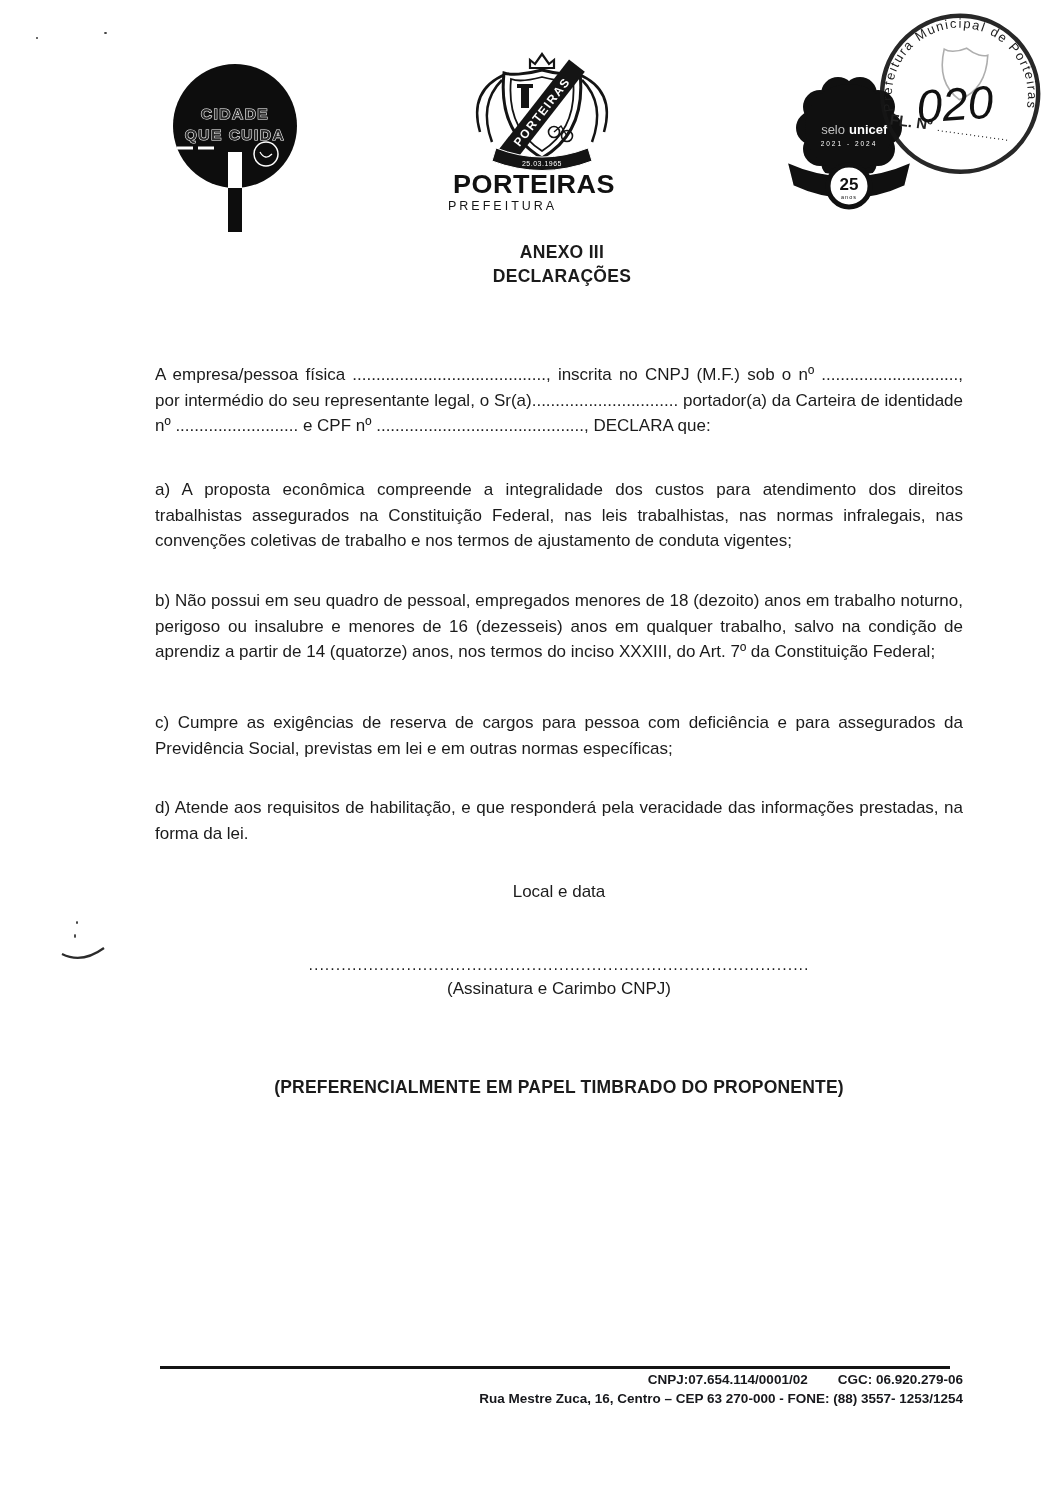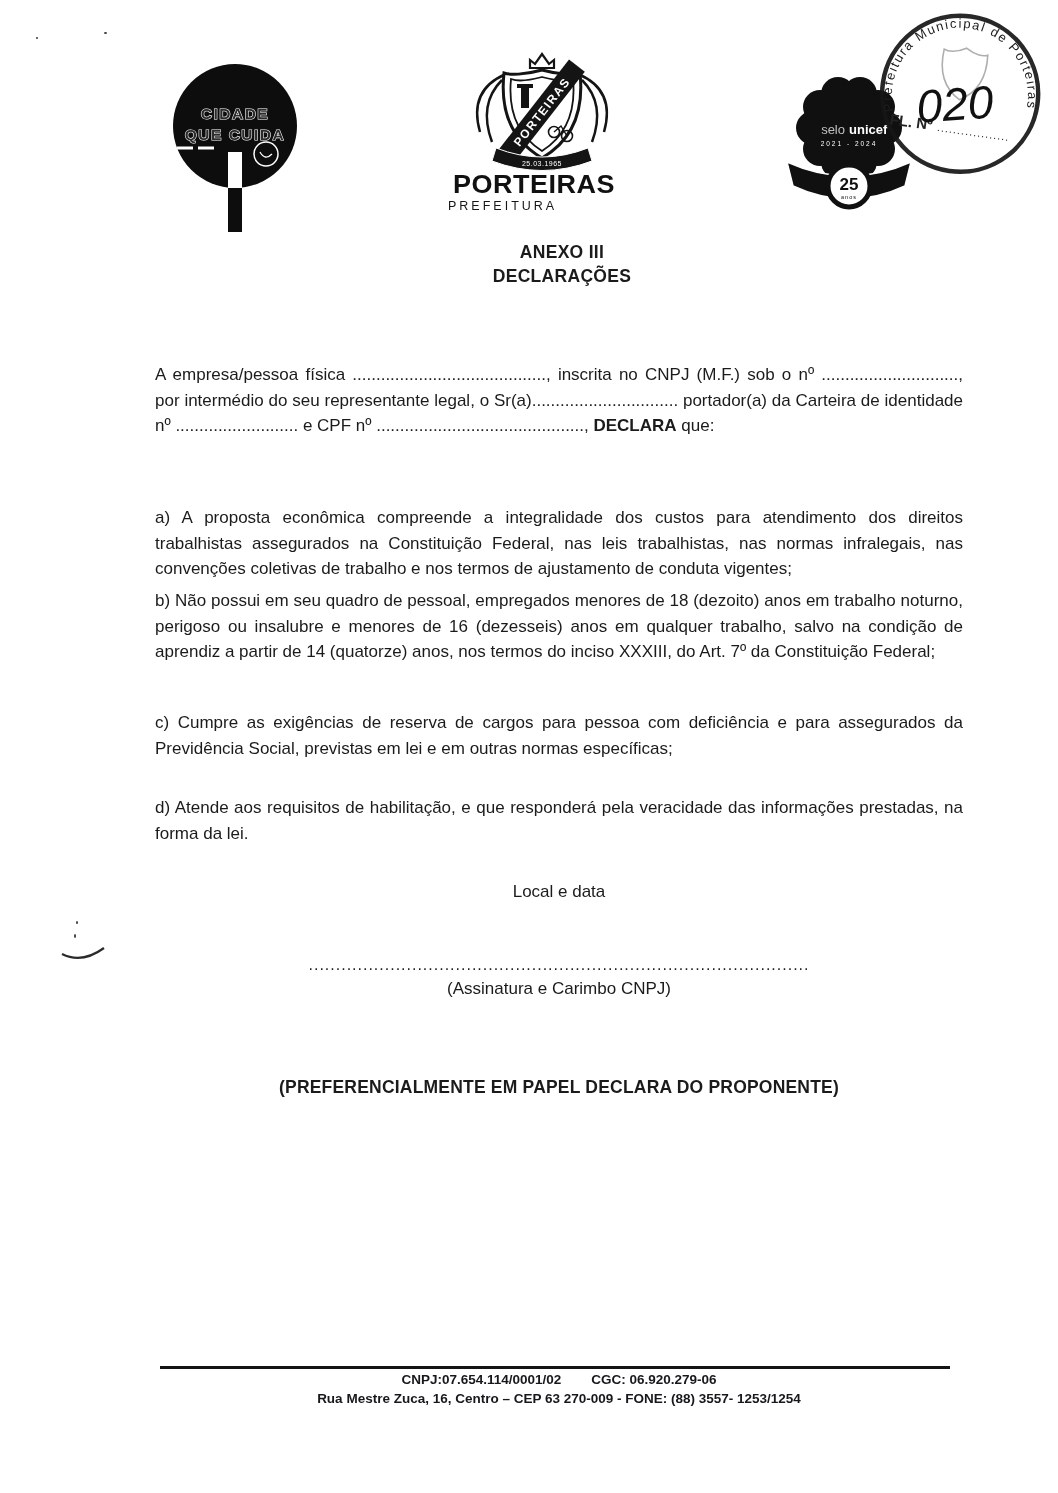--- a/index.html
+++ b/index.html
@@ -5,27 +5,27 @@
   html,body{margin:0;padding:0;background:#e9e9e9;}
   .sheet{
     position:relative;width:1058px;height:1493px;margin:0 auto;
     background:#ffffff;overflow:hidden;
     font-family:"Liberation Sans",sans-serif;color:#1b1b1b;padding-left:28px;
   }
   .abs{position:absolute;}
   .doc-title{left:158px;top:240px;width:808px;text-align:center;
     font-weight:bold;font-size:17.5px;line-height:24px;letter-spacing:.3px;}
   .para{left:155px;width:808px;text-align:justify;font-size:17px;line-height:25.5px;}
-  .para .bold{font-weight:bold;margin-top:8px;}
+  .para .bold{font-weight:normal;margin-top:8px;}
   .center-line{left:155px;width:808px;text-align:center;font-size:17px;}
   .sig-dots{top:956px;letter-spacing:1px;font-size:16px;}
   .sig-caption{top:979px;}
   .note{top:1077px;font-weight:bold;font-size:17.5px;letter-spacing:.2px;}
   .footer-rule{left:160px;top:1366px;width:790px;height:3px;background:#141414;}
-  .footer-line{left:155px;width:808px;text-align:center;font-weight:bold;
+  .footer-line{left:155px;width:808px;text-align:right;font-weight:bold;
     font-size:13.5px;color:#17181c;}
   .footer-line .gap{display:inline-block;width:30px;}
   .f1{top:1372px;} .f2{top:1391px;}
   .crest-name{left:448px;top:169px;width:172px;text-align:center;
     font-weight:bold;font-size:27px;letter-spacing:.5px;color:#111;transform:scaleY(.96);}
   .crest-sub{left:448px;top:199px;width:172px;
     font-size:12.5px;letter-spacing:3px;color:#161616;}
   .speck{background:#3a3a3a;border-radius:50%;}
   svg text{font-family:"Liberation Sans",sans-serif;}
 </style>
@@ -109,37 +109,37 @@
     <text x="46" y="116" font-size="46" font-style="italic" fill="#111111" font-family="DejaVu Serif, serif" transform="rotate(-12 80 100)">020</text>
   </svg>
 
   <div class="abs doc-title">
     <div>ANEXO III</div>
     <div>DECLARAÇÕES</div>
   </div>
 
   <div class="abs para" style="top:362px"><span>A empresa/pessoa física ........................................., inscrita no CNPJ (M.F.) sob o nº ............................., por intermédio do seu representante legal, o Sr(a)............................... portador(a) da Carteira de identidade nº .......................... e CPF nº ............................................, </span><span class="bold">DECLARA</span><span> que:</span></div>
 
-  <div class="abs para" style="top:505px">a) A proposta econômica compreende a integralidade dos custos para atendimento dos direitos trabalhistas assegurados na Constituição Federal, nas leis trabalhistas, nas normas infralegais, nas convenções coletivas de trabalho e nos termos de ajustamento de conduta vigentes;</div>
+  <div class="abs para" style="top:477px">a) A proposta econômica compreende a integralidade dos custos para atendimento dos direitos trabalhistas assegurados na Constituição Federal, nas leis trabalhistas, nas normas infralegais, nas convenções coletivas de trabalho e nos termos de ajustamento de conduta vigentes;</div>
   <div class="abs para" style="top:588px">b) Não possui em seu quadro de pessoal, empregados menores de 18 (dezoito) anos em trabalho noturno, perigoso ou insalubre e menores de 16 (dezesseis) anos em qualquer trabalho, salvo na condição de aprendiz a partir de 14 (quatorze) anos, nos termos do inciso XXXIII, do Art. 7º da Constituição Federal;</div>
   <div class="abs para" style="top:710px">c) Cumpre as exigências de reserva de cargos para pessoa com deficiência e para assegurados da Previdência Social, previstas em lei e em outras normas específicas;</div>
   <div class="abs para" style="top:795px">d) Atende aos requisitos de habilitação, e que responderá pela veracidade das informações prestadas, na forma da lei.</div>
 
   <div class="abs center-line" style="top:882px">Local e data</div>
 
   <div class="abs center-line sig-dots">............................................................................................</div>
   <div class="abs center-line sig-caption">(Assinatura e Carimbo CNPJ)</div>
 
-  <div class="abs center-line note">(PREFERENCIALMENTE EM PAPEL DECLARA DO PROPONENTE)</div>
+  <div class="abs center-line note">(PREFERENCIALMENTE EM PAPEL TIMBRADO DO PROPONENTE)</div>
 
   <div class="abs speck" style="left:36px;top:37px;width:2px;height:2px"></div>
   <div class="abs speck" style="left:104px;top:32px;width:3px;height:2px"></div>
   <div class="abs speck" style="left:76px;top:921px;width:2px;height:3px"></div>
   <div class="abs speck" style="left:74px;top:934px;width:2px;height:4px"></div>
   <svg class="abs" style="left:58px;top:944px" width="52" height="20" viewBox="0 0 52 20">
     <path d="M4,10 Q24,20 46,4" fill="none" stroke="#141414" stroke-width="2.2" opacity=".9"></path>
   </svg>
 
   <div class="abs footer-rule"></div>
   <div class="abs footer-line f1"><span>CNPJ:07.654.114/0001/02</span><span class="gap"></span><span>CGC: 06.920.279-06</span></div>
-  <div class="abs footer-line f2">Rua Mestre Zuca, 16, Centro – CEP 63 270-009 - FONE: (88) 3557- 1253/1254</div>
+  <div class="abs footer-line f2">Rua Mestre Zuca, 16, Centro – CEP 63 270-000 - FONE: (88) 3557- 1253/1254</div>
 
 </div>
 
 </body></html>

